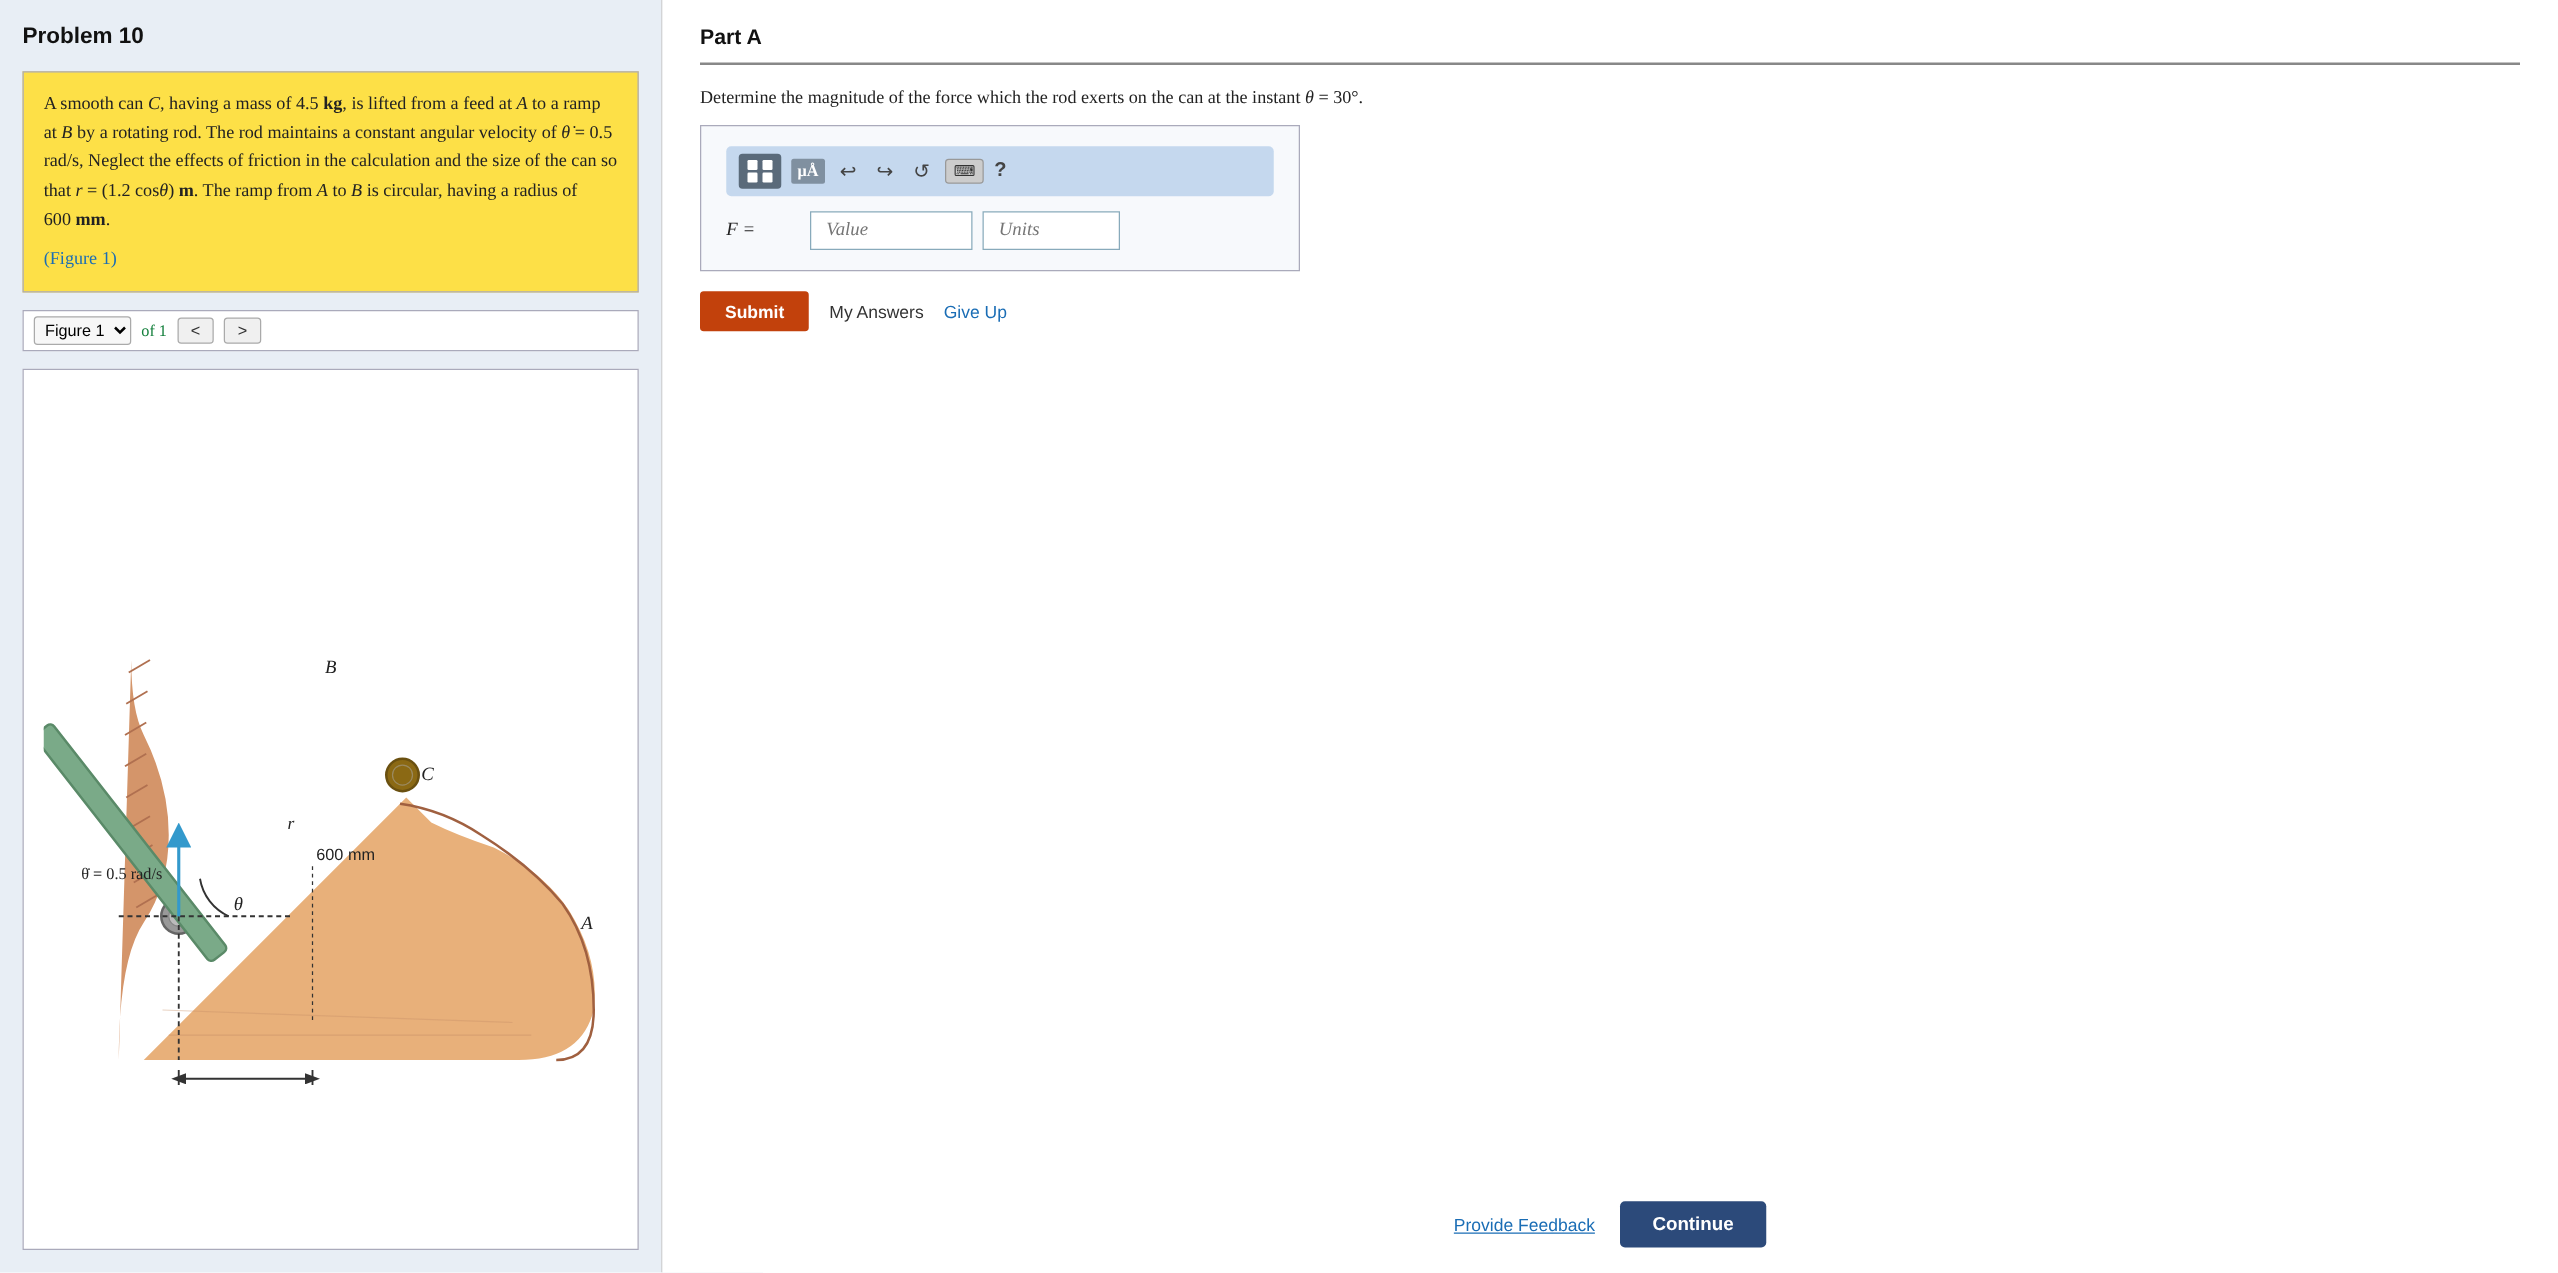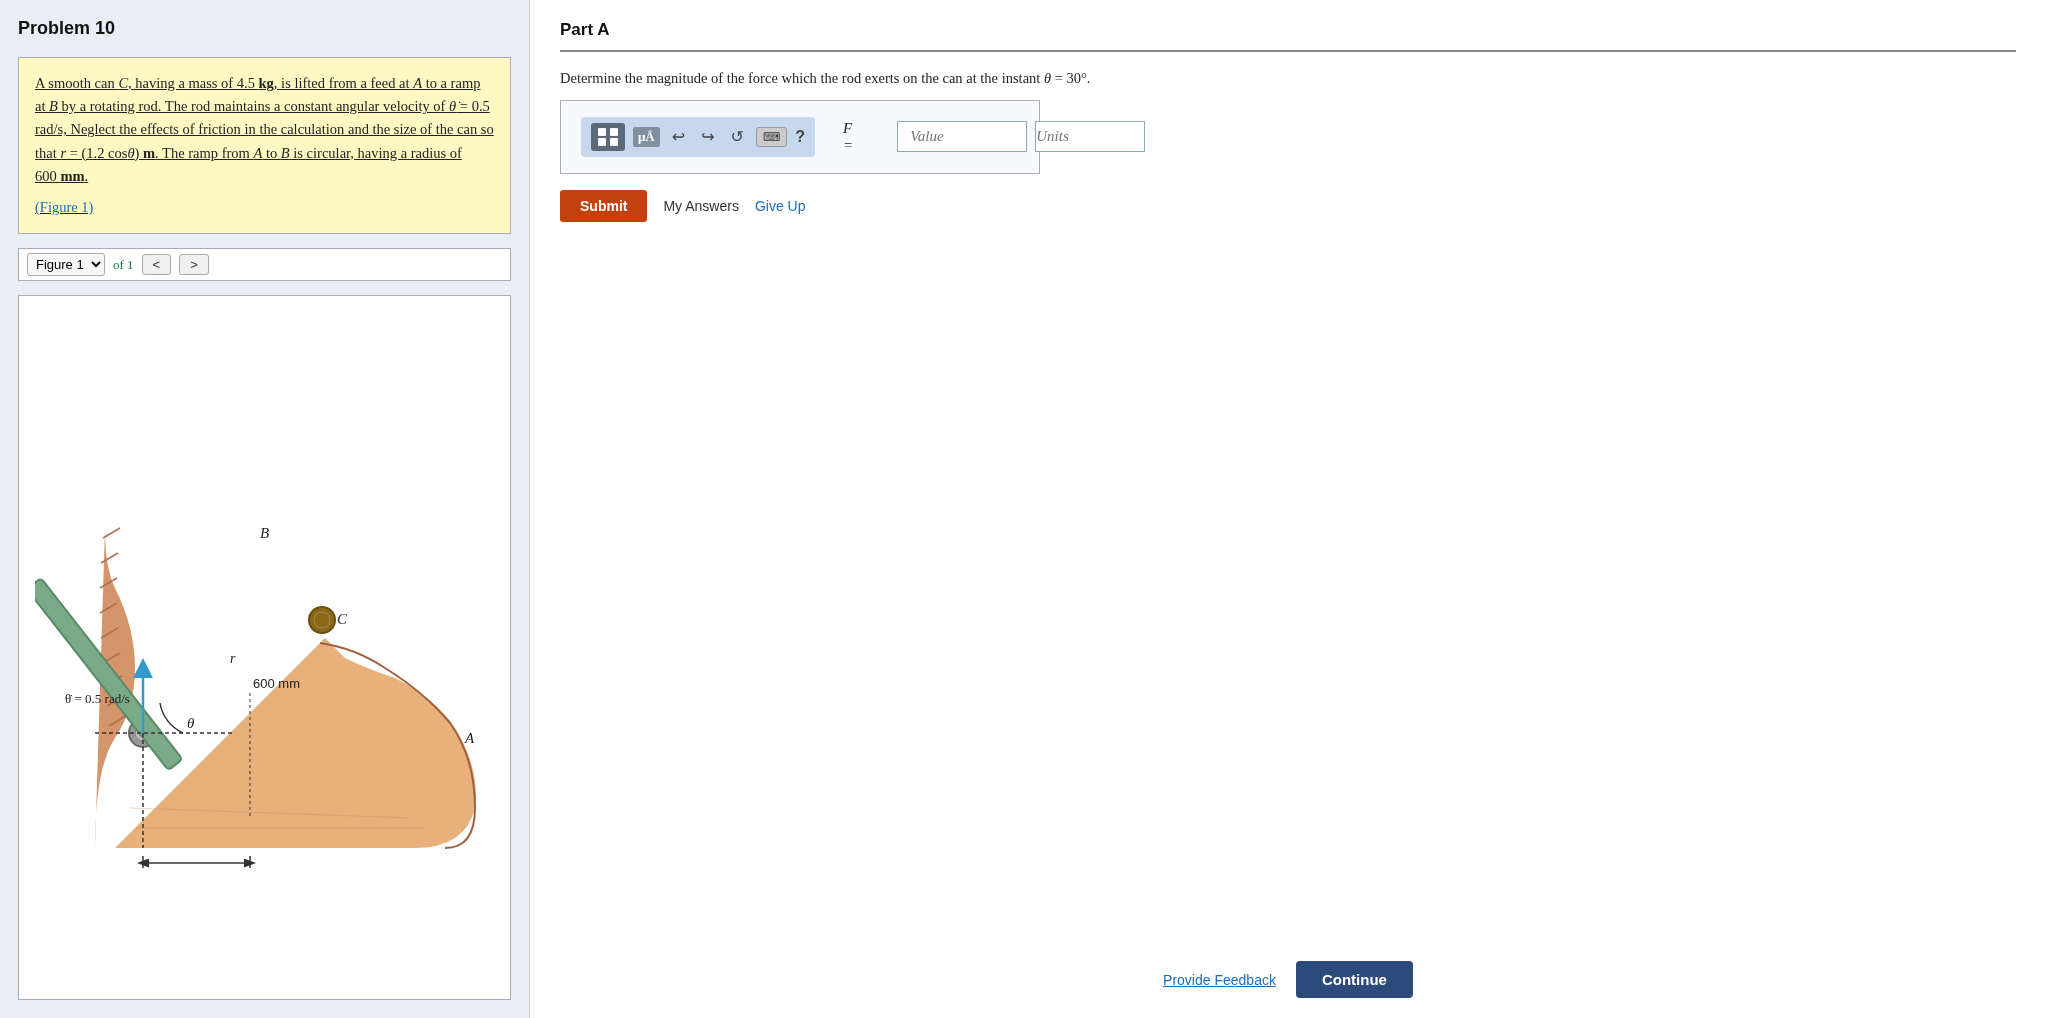--- a/index.html
+++ b/index.html
@@ -21,27 +21,26 @@
       gap: 14px;
     }
     .problem-title {
       font-size: 18px;
       font-weight: bold;
       font-family: Arial, sans-serif;
       color: #111;
       margin-bottom: 4px;
     }
     .problem-text-box {
-      background: #fef9c3;
+      background: #fde047;
       border: 1px solid #aab;
       padding: 14px 16px;
       font-size: 14.5px;
       line-height: 1.6;
       color: #222;
-      text-decoration: underline;
     }
     .problem-text-box a {
       color: #1a6db5;
       text-decoration: none;
     }
     .figure-controls {
       background: white;
       border: 1px solid #aab;
       display: flex;
       align-items: center;
@@ -105,21 +104,22 @@
       font-weight: bold;
       color: #222;
       margin-bottom: 18px;
       line-height: 1.5;
     }
     .answer-box {
       border: 1px solid #aab;
       background: #f7f9fc;
       padding: 16px 20px;
       display: inline-flex;
-      gap: 28px;
+      flex-direction: column;
+      gap: 12px;
       margin-bottom: 16px;
       max-width: 480px;
     }
     .toolbar {
       display: flex;
       align-items: center;
       gap: 8px;
       background: #c5d8ee;
       padding: 6px 10px;
       border-radius: 4px;
@@ -191,21 +191,21 @@
       font-size: 15px;
       font-style: italic;
       color: #aaa;
       width: 130px;
       font-family: Georgia, serif;
       margin-left: 36px;
     }
     .units-input {
       border: 1px solid #8ab;
       background: white;
-      padding: 6px 0;
+      padding: 6px 12px;
       font-size: 15px;
       font-style: italic;
       color: #aaa;
       width: 110px;
       font-family: Georgia, serif;
     }
     .submit-row {
       display: flex;
       align-items: center;
       gap: 16px;

